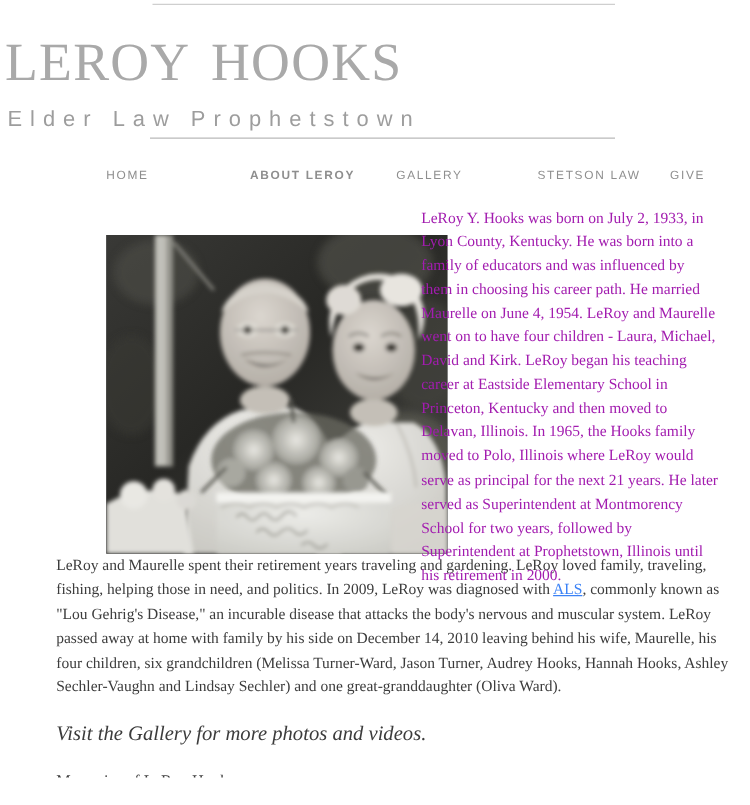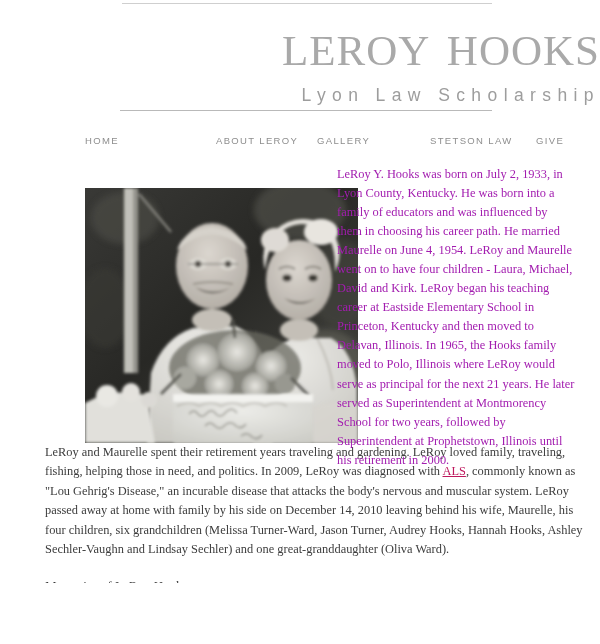--- a/index.html
+++ b/index.html
@@ -32,21 +32,21 @@
     margin-left: 122px;
     background: #cfcfcf;
   }
   .rule-bottom {
     width: 372px;
     margin-left: 120px;
     background: #b9b9b9;
     margin-top: 4px;
   }
   .logo-wrap {
-    text-align: right;
+    text-align: left;
     padding-top: 6px;
   }
   .logo-title {
     font-family: "Liberation Serif", "DejaVu Serif", serif;
     font-variant: small-caps;
     text-transform: lowercase;
     font-size: 62px;
     line-height: 68px;
     letter-spacing: 1px;
     color: #a9a9a9;
@@ -79,21 +79,21 @@
     top: 0;
     font-size: 9.5px;
     letter-spacing: 1.35px;
     color: #8e8e8e;
     text-decoration: none;
     white-space: nowrap;
     text-transform: uppercase;
     padding-left: 40px;
   }
   .nav-0 { left: 45px; }
-  .nav-1 { left: 176px; }
+  .nav-1 { left: 160px; font-weight: bold; }
   .nav-2 { left: 277px; }
   .nav-3 { left: 390px; }
   .nav-4 { left: 496px; text-align: center; }
 
   
   .content {
     position: relative;
     padding: 0 0 0 0;
   }
   .top-block {
@@ -126,21 +126,21 @@
   }
 
   .wide-para {
     margin: 10px 0 0 0;
     padding: 0 10px 0 45px;
     font-size: 12.4px;
     line-height: 19.4px;
     color: #3c3c3c;
   }
   .wide-para a.inline-link {
-    color: #be185d;
+    color: #3b82f6;
     text-decoration: underline;
   }
 
   .gallery-line {
     margin: 17px 0 0 0;
     padding-left: 45px;
     font-style: italic;
     font-size: 16.5px;
     line-height: 22px;
     color: #3c3c3c;
@@ -162,21 +162,21 @@
   }
 </style>
 </head>
 <body>
 
 <header class="site-header">
   <div class="rule rule-top"></div>
 
   <div class="logo-wrap">
     <div class="logo-title">LeRoy Hooks</div>
-    <div class="logo-subtitle">Lyon Law Scholarship</div>
+    <div class="logo-subtitle">Elder Law Prophetstown</div>
   </div>
 
   <div class="rule rule-bottom"></div>
 </header>
 
 <nav class="main-nav">
   <a class="nav-item nav-0" href="#">Home</a>
   <a class="nav-item nav-1" href="#">About LeRoy</a>
   <a class="nav-item nav-2" href="#">Gallery</a>
   <a class="nav-item nav-3" href="#">Stetson Law</a>
@@ -299,16 +299,19 @@
 
     <div class="bio-col">
       <p>LeRoy Y. Hooks was born on July 2, 1933, in Lyon County, Kentucky.  He was born into a family of educators and was influenced by them in choosing his career path.  He married Maurelle on June 4, 1954.  LeRoy and Maurelle went on to have four children - Laura, Michael, David and Kirk.  LeRoy began his teaching career at Eastside Elementary School in Princeton, Kentucky and then moved to Delavan, Illinois.  In 1965, the Hooks family moved to Polo, Illinois where LeRoy would serve as principal for the next 21 years.  He later served as Superintendent at Montmorency School for two years, followed by Superintendent at Prophetstown, Illinois until his retirement in 2000.</p>
     </div>
   </div>
 
   <p class="wide-para">
     <span>LeRoy and Maurelle spent their retirement years traveling and gardening.  LeRoy loved family, traveling, fishing, helping those in need, and politics.  In 2009, LeRoy was diagnosed with </span><a class="inline-link" href="#">ALS</a><span>, commonly known as "Lou Gehrig's Disease," an incurable disease that attacks the body's nervous and muscular system.  LeRoy passed away at home with family by his side on December 14, 2010 leaving behind his wife, Maurelle, his four children, six grandchildren (Melissa Turner-Ward, Jason Turner, Audrey Hooks, Hannah Hooks, Ashley Sechler-Vaughn and Lindsay Sechler) and one great-granddaughter (Oliva Ward).</span>
   </p>
 
+  <p class="gallery-line">
+    <a href="#">Visit the Gallery</a><span> for more photos and videos.</span>
+  </p>
 
   <p class="clipped-line">Memories of LeRoy Hooks</p>
 
 </main>
 
 </body></html>

